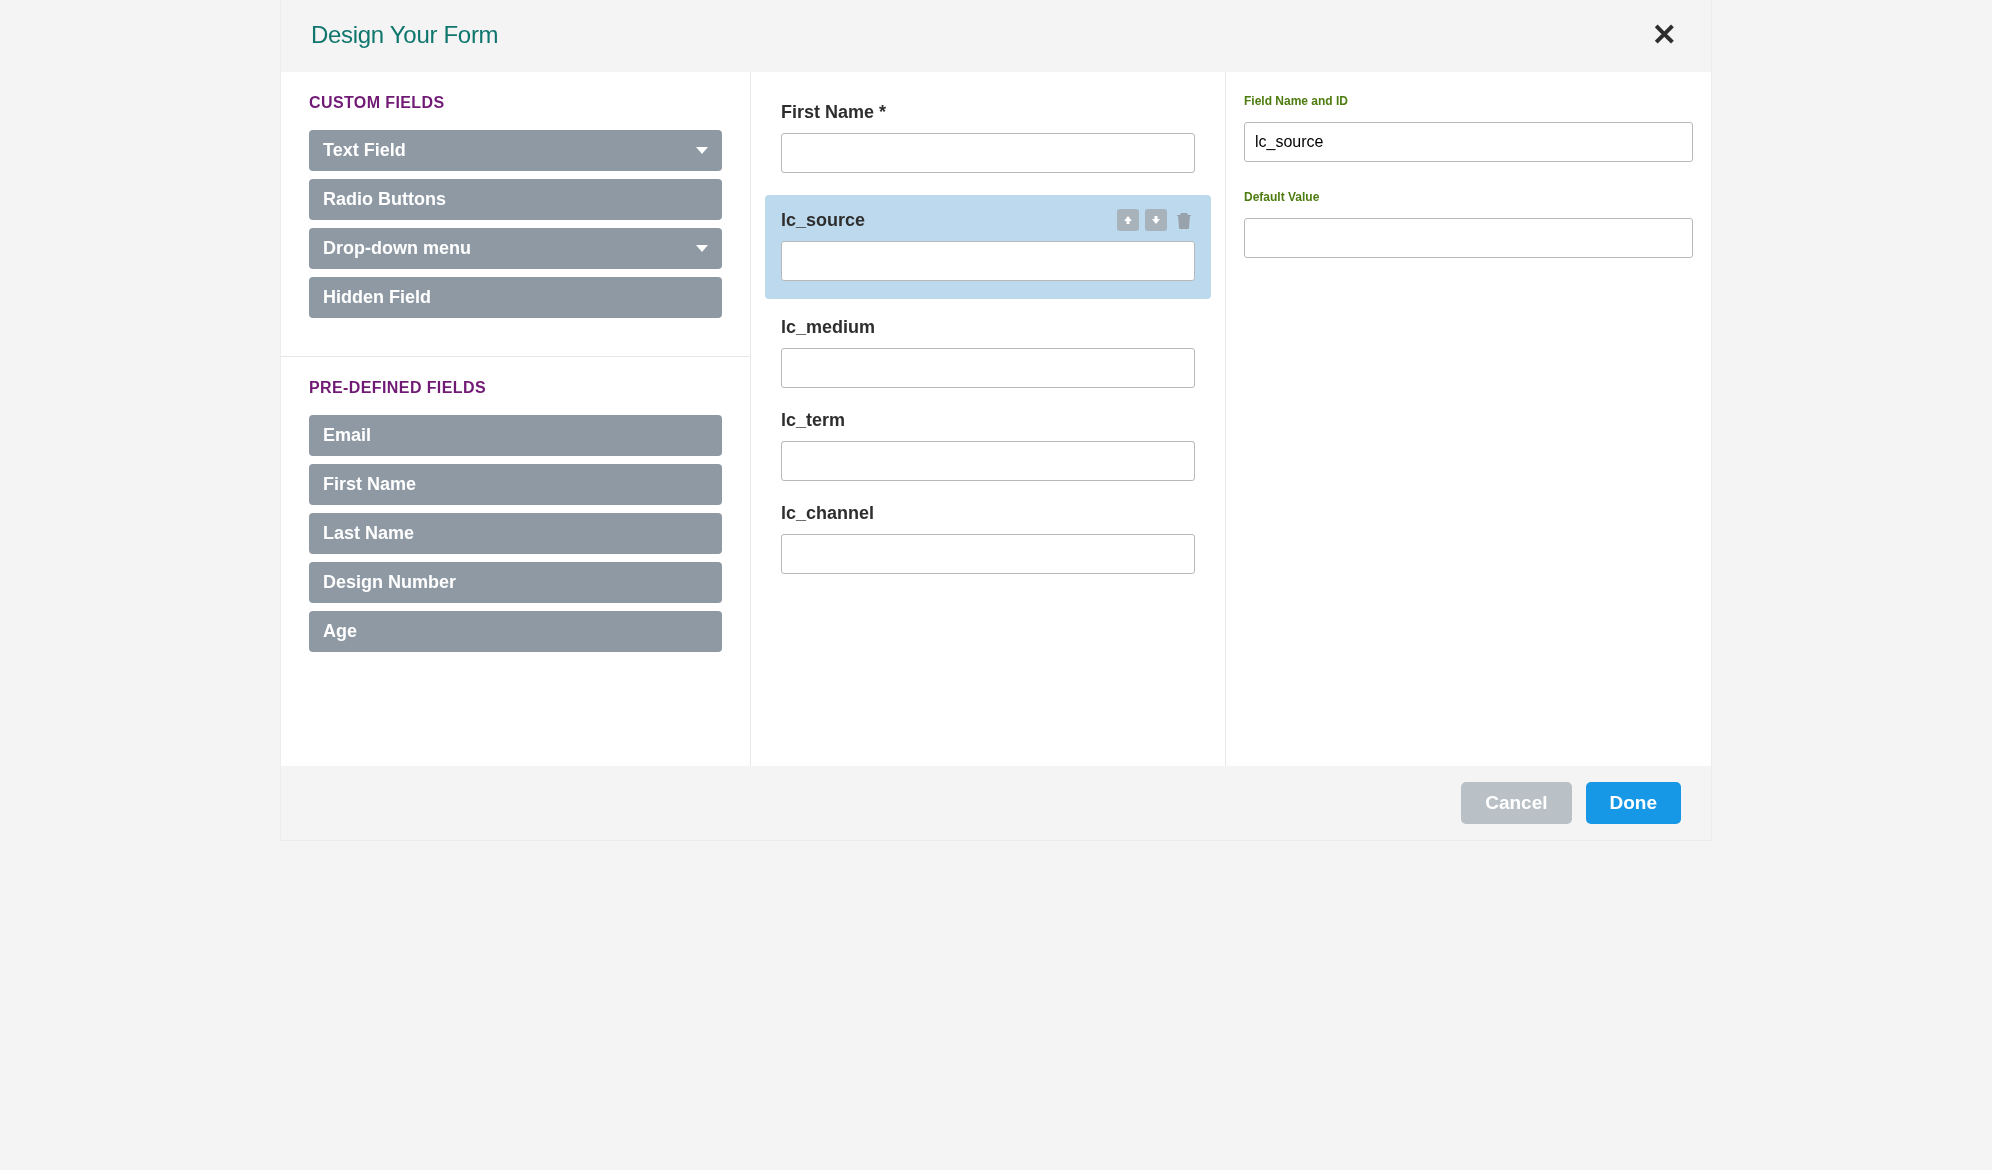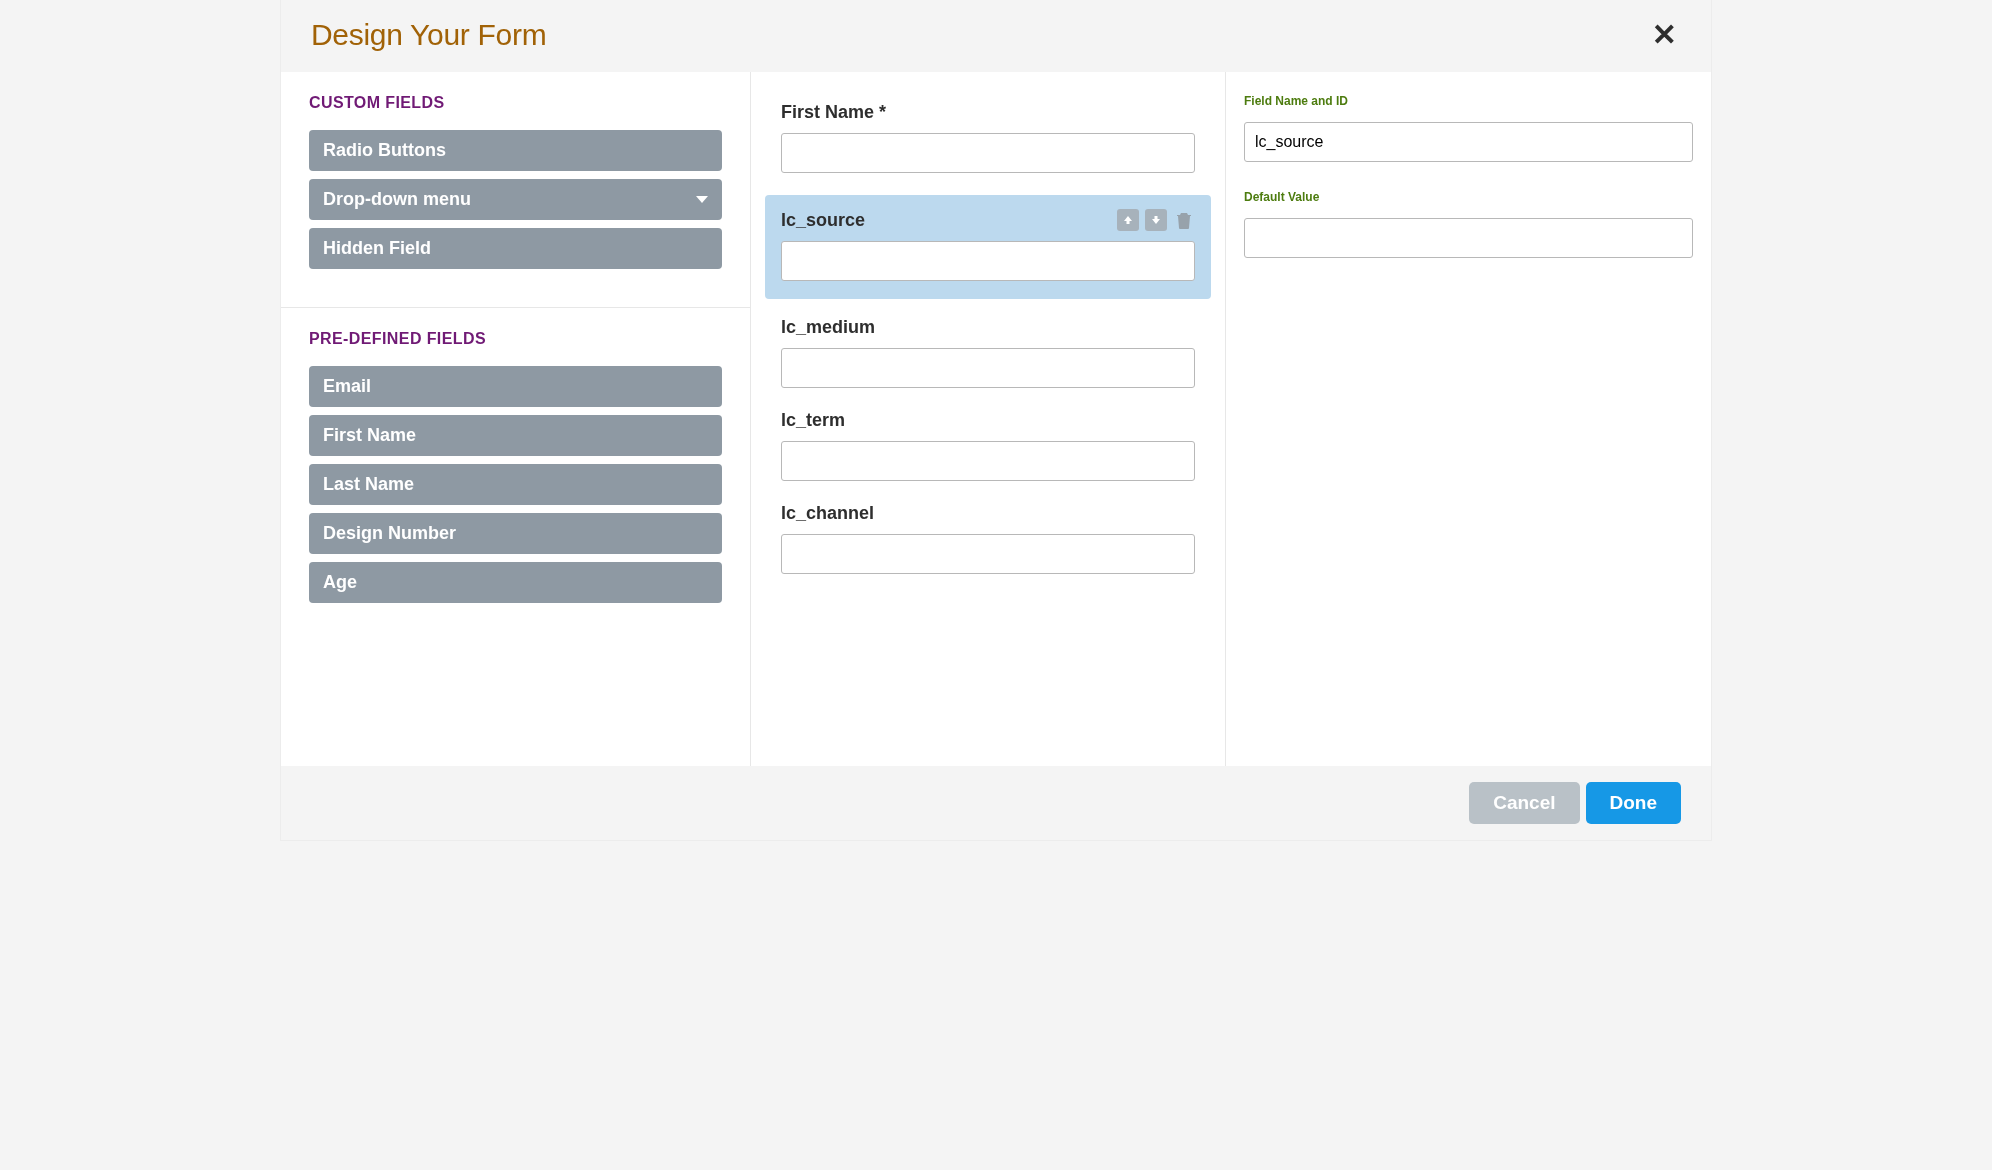--- a/index.html
+++ b/index.html
@@ -23,23 +23,23 @@
     box-shadow: 0 0 0 1px rgba(0,0,0,0.03);
   }
   .modal-header {
     background: #f4f4f4;
     padding: 18px 30px 20px 30px;
     display: flex;
     align-items: center;
     justify-content: space-between;
   }
   .modal-title {
-    font-size: 30px;
+    font-size: 24px;
     font-weight: 400;
-    color: #a16207;
+    color: #0f766e;
     letter-spacing: -0.3px;
   }
   .close-btn {
     font-size: 30px;
     line-height: 1;
     color: #2e2e2e;
     cursor: pointer;
     font-weight: 700;
     padding: 2px 4px;
   }
@@ -156,21 +156,21 @@
     font-weight: 700;
     color: #4d7c0f;
     margin-bottom: 14px;
   }
   .prop-group { margin-bottom: 28px; }
   .modal-footer {
     background: #f4f4f4;
     padding: 16px 30px;
     display: flex;
     justify-content: flex-end;
-    gap: 6px;
+    gap: 14px;
   }
   .btn {
     font-size: 19px;
     font-weight: 600;
     padding: 10px 24px;
     border-radius: 5px;
     border: none;
     cursor: pointer;
   }
   .btn-cancel { background: #b9c1c7; color: #fff; }
@@ -187,20 +187,24 @@
       <span>✕</span>
     </div>
   </div>
 
   <div class="modal-body">
 
     <div class="col col-left">
       <div class="section">
         <div class="section-title">CUSTOM FIELDS</div>
 
+        <div class="field-btn">
+          <span>Text Field</span>
+          <span class="caret"></span>
+        </div>
         <div class="field-btn">
           <span>Radio Buttons</span>
         </div>
         <div class="field-btn">
           <span>Drop-down menu</span>
           <span class="caret"></span>
         </div>
         <div class="field-btn">
           <span>Hidden Field</span>
         </div>

